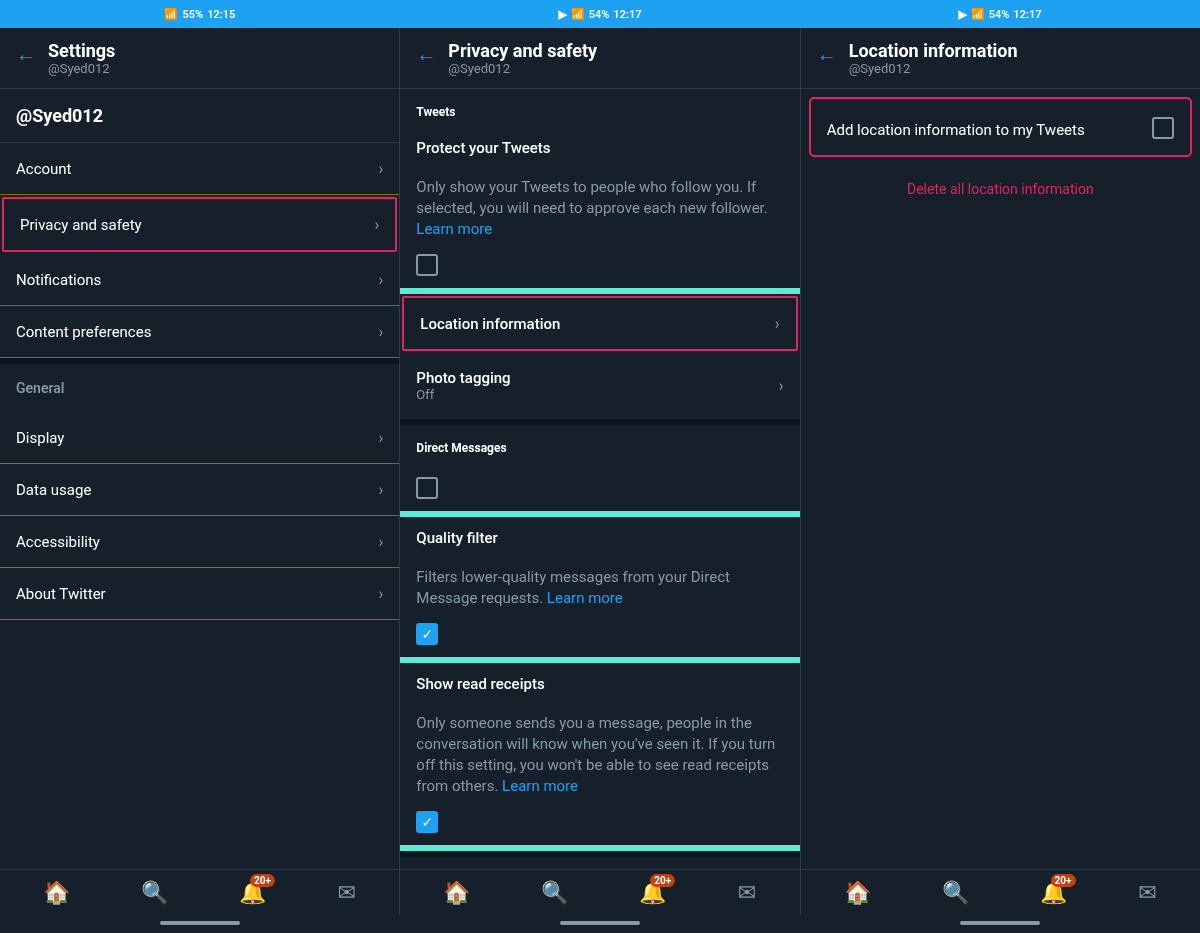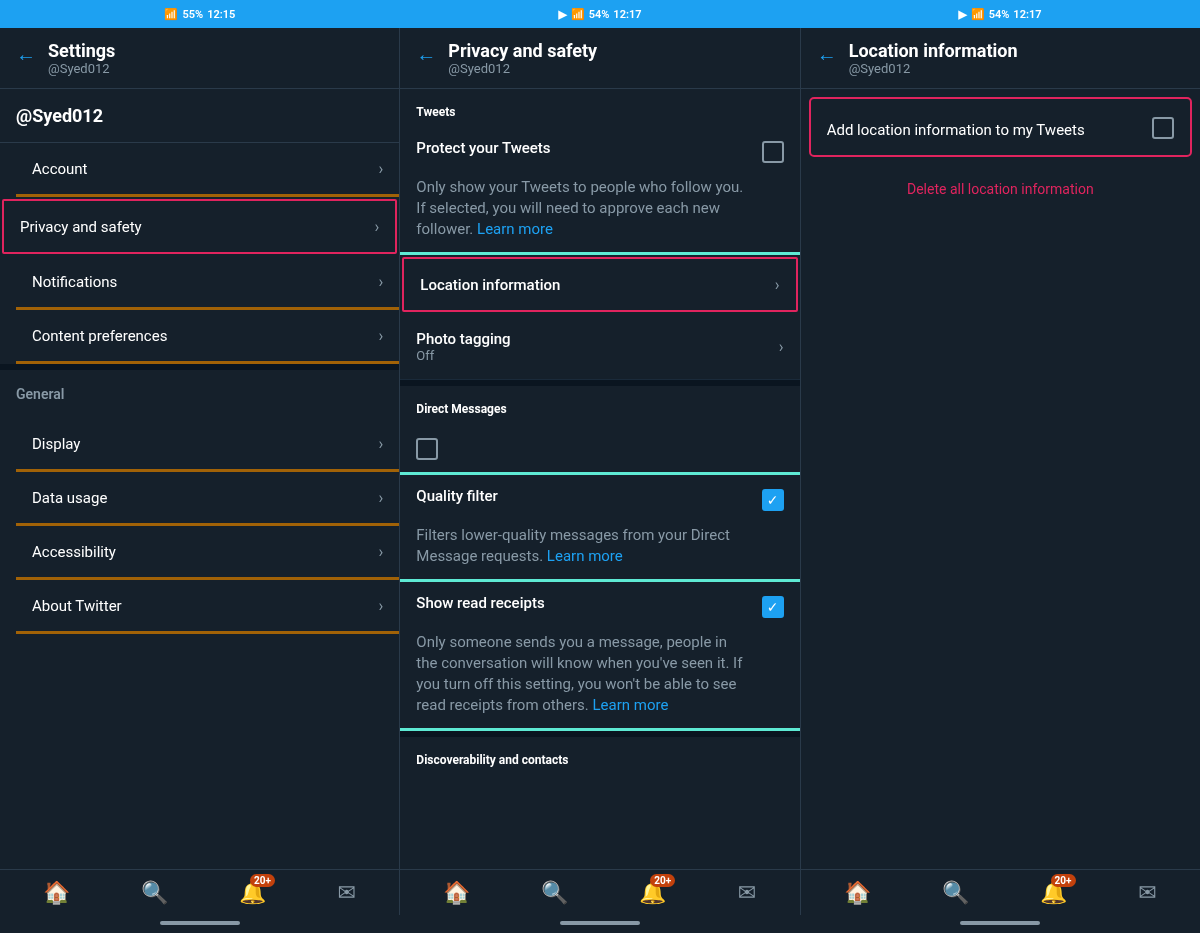--- a/index.html
+++ b/index.html
@@ -92,25 +92,24 @@
       font-weight: 700;
       border-bottom: 1px solid #2a3a4a;
     }
 
     
     .menu-item {
       display: flex;
       align-items: center;
       justify-content: space-between;
       padding: 16px;
-      border-bottom: 3px solid #a16207;
+      border-bottom: 1px solid #a16207;
       cursor: pointer;
       color: #fff;
       font-size: 15px;
-      margin-left: 16px;
     }
     .menu-item.highlighted {
       border: 2px solid #e0245e;
       margin: 2px;
       border-radius: 2px;
     }
     .chevron {
       color: #8899a6;
       font-size: 16px;
     }
@@ -135,21 +134,22 @@
       padding: 16px 16px 8px 16px;
       color: #fff;
       font-size: 12px;
       font-weight: 700;
     }
     .toggle-row {
       display: flex;
       align-items: flex-start;
       padding: 12px 16px;
       gap: 12px;
-      border-bottom: 3px solid #5eead4;
+      border-bottom: 6px solid #5eead4;
+      flex-direction: column;
     }
     .toggle-content {
       flex: 1;
     }
     .toggle-label {
       color: #fff;
       font-size: 15px;
       font-weight: 500;
     }
     .toggle-desc {

